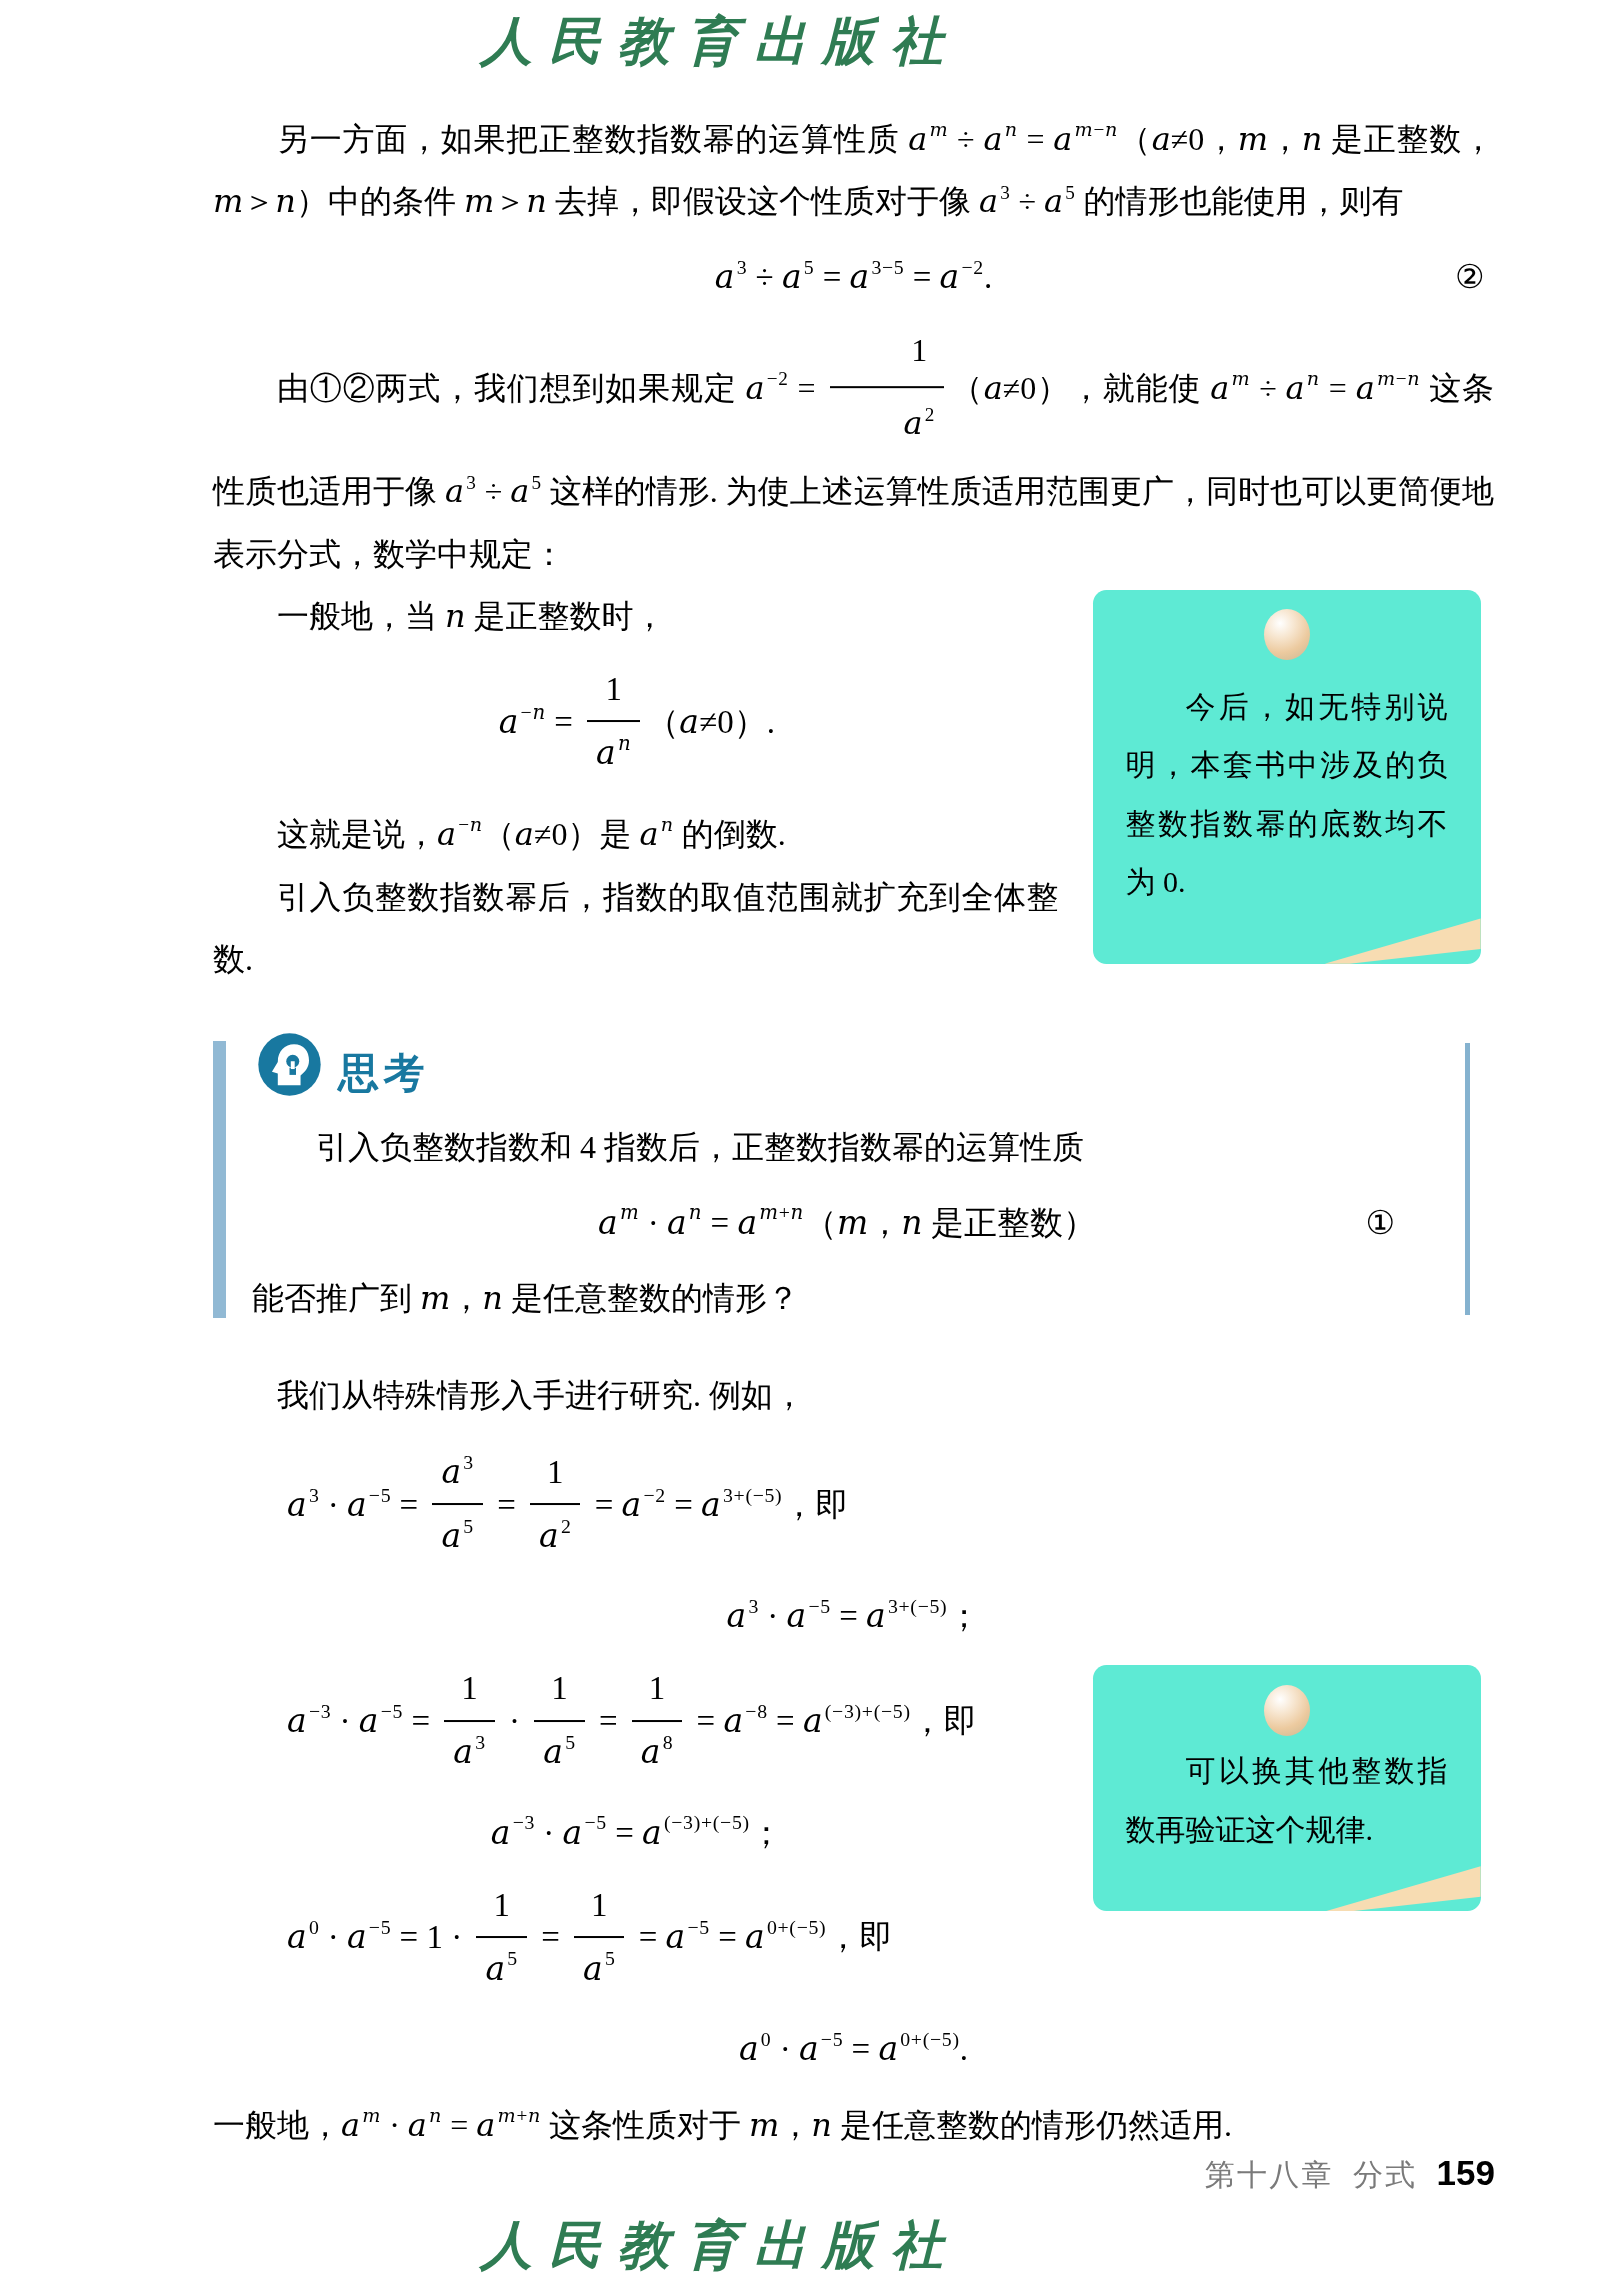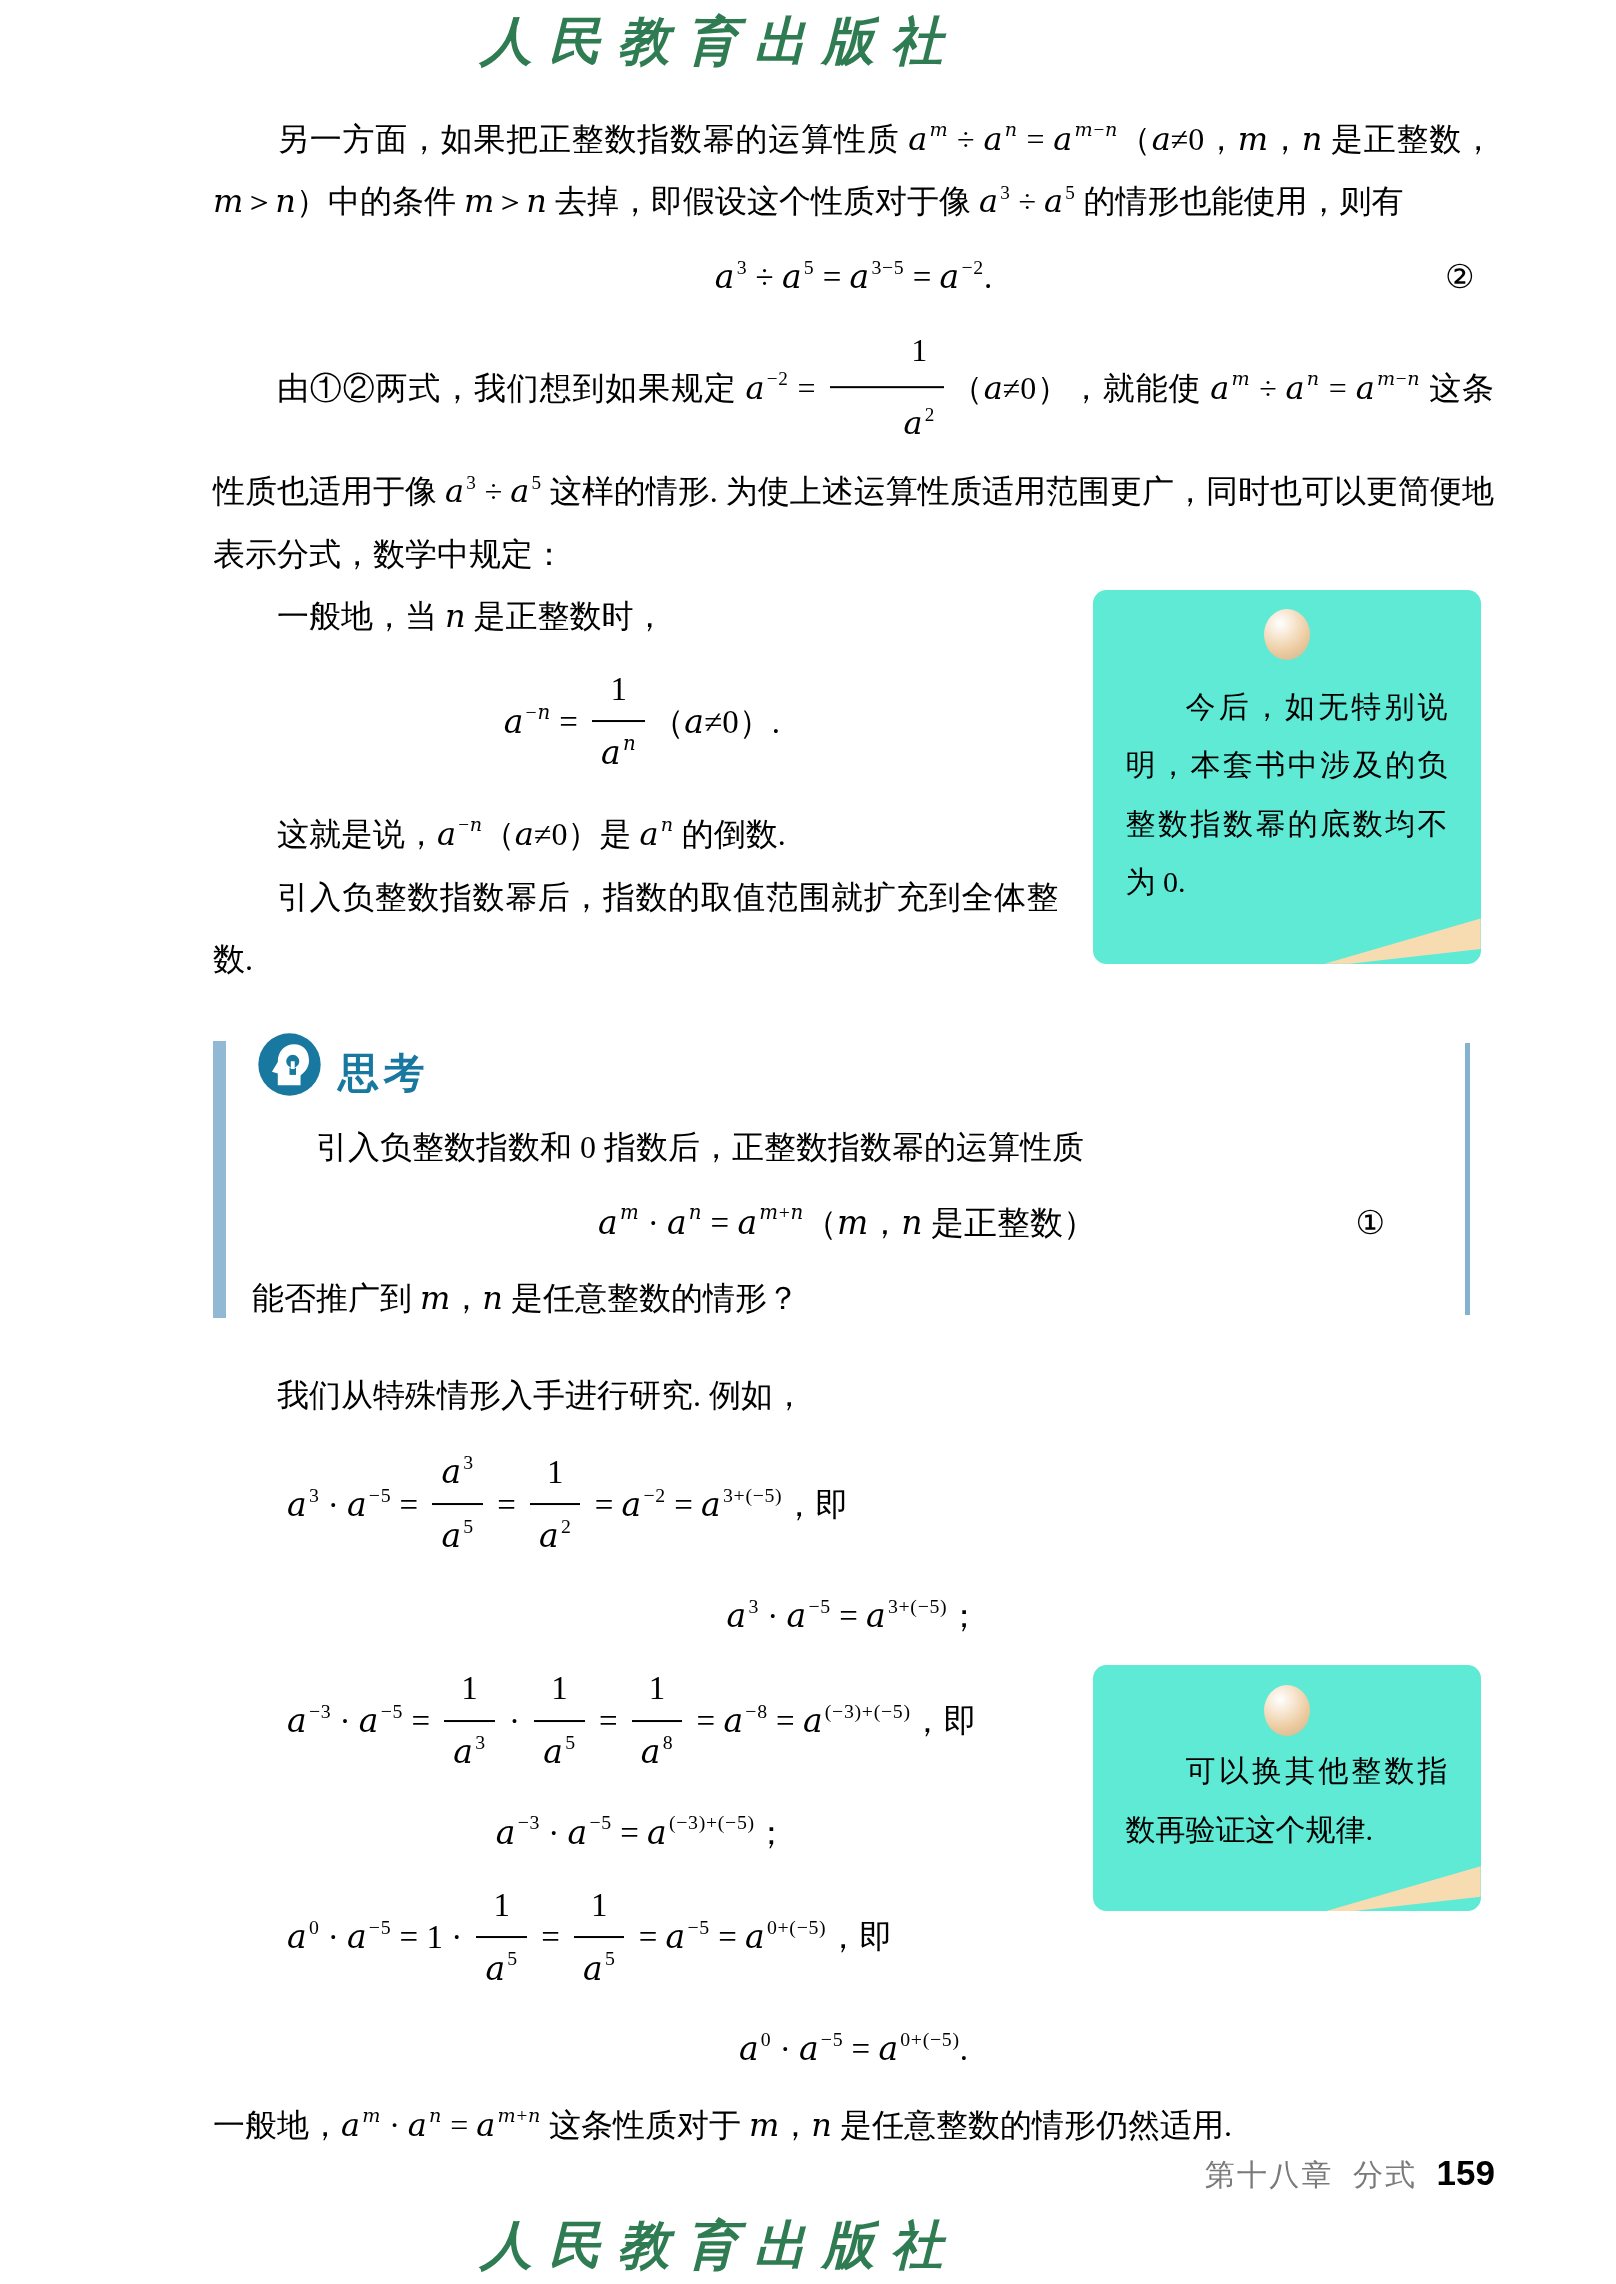--- a/index.html
+++ b/index.html
@@ -7,21 +7,21 @@
         font-family:"Liberation Serif","DejaVu Serif",serif;color:#000;}
   .brand-top,.brand-bottom{position:absolute;left:0;width:1440px;text-align:center;}
   .brand-top{top:7.4px;}
   .brand-bottom{bottom:3px;}
   .brand{font-family:"DejaVu Serif",serif;font-style:italic;font-weight:bold;
          color:#2F7C53;font-size:52px;letter-spacing:16.4px;white-space:nowrap;}
   .content{position:absolute;left:213px;top:0;width:1281px;padding-top:108px;box-sizing:border-box;}
   p.body{font-size:32px;line-height:1.95;margin:0;text-align:justify;}
   .indent{text-indent:2em;}
   
-  .display{font-size:33px;line-height:1.6;margin:18px 12px;text-align:center;position:relative;}
+  .display{font-size:33px;line-height:1.6;margin:18px 2px;text-align:center;position:relative;}
   .display.deriv{text-align:left;padding-left:74px;margin:22px 0;}
   .tag{position:absolute;right:7.4px;top:50%;transform:translateY(-50%);font-size:33px;}
   .tag.inner{right:45px;}
   
   .mi{font-style:italic;font-family:"DejaVu Serif",serif;}
   .mt{white-space:pre-wrap;}
   .msup{font-size:0.60em;position:relative;top:-0.72em;margin-left:2.2px;letter-spacing:0.7px;}
   .mfrac{display:inline-block;vertical-align:middle;text-align:center;margin:0 6px;transform:translateY(-0.12em);}
   .mnum{display:block;border-bottom:2.2px solid #000;padding:1.5px 9px 4.5px;}
   .mden{display:block;padding:4.5px 9px 1.5px;}
@@ -90,21 +90,21 @@
       <div class="think-header">
         <svg class="think-icon" viewBox="0 0 100 100">
           <circle cx="50" cy="50" r="48" fill="#1878A0"></circle>
           <path d="M32 82 V64 l-9-3 9-15 c0-17 11-27 25-27 c15 0 23 11 23 25 c0 11-6 17-13 23 v15 z" fill="#ffffff"></path>
           <circle cx="55" cy="45" r="10" fill="#1878A0"></circle>
           <rect x="50" y="55" width="10" height="11" fill="#1878A0"></rect>
           <rect x="52" y="45" width="6" height="12" fill="#ffffff"></rect>
         </svg>
         <span class="think-title">思考</span>
       </div>
-      <p class="body indent"><span class="mt">引入负整数指数和 0 指数后，正整数指数幂的运算性质</span></p>
+      <p class="body indent"><span class="mt">引入负整数指数和 4 指数后，正整数指数幂的运算性质</span></p>
       <div class="display">
         <span><span class="mi">a</span><span class="msup"><span class="mi">m</span></span><span class="mt"> · </span><span class="mi">a</span><span class="msup"><span class="mi">n</span></span><span class="mt"> = </span><span class="mi">a</span><span class="msup"><span class="mi">m</span><span class="mt">+</span><span class="mi">n</span></span><span class="mt">（</span><span class="mi">m</span><span class="mt">，</span><span class="mi">n</span><span class="mt"> 是正整数）</span></span>
         <span class="tag inner">①</span>
       </div>
       <p class="body"><span class="mt">能否推广到 </span><span class="mi">m</span><span class="mt">，</span><span class="mi">n</span><span class="mt"> 是任意整数的情形？</span></p>
     </section>
 
     <p class="body indent" style="margin-top:15px;"><span class="mt">我们从特殊情形入手进行研究. 例如，</span></p>
 
     <div class="display deriv"><span class="mi">a</span><span class="msup"><span class="mt">3</span></span><span class="mt"> · </span><span class="mi">a</span><span class="msup"><span class="mt">−5</span></span><span class="mt"> = </span><span class="mfrac"><span class="mnum"><span class="mi">a</span><span class="msup"><span class="mt">3</span></span></span><span class="mden"><span class="mi">a</span><span class="msup"><span class="mt">5</span></span></span></span><span class="mt"> = </span><span class="mfrac"><span class="mnum"><span class="mt">1</span></span><span class="mden"><span class="mi">a</span><span class="msup"><span class="mt">2</span></span></span></span><span class="mt"> = </span><span class="mi">a</span><span class="msup"><span class="mt">−2</span></span><span class="mt"> = </span><span class="mi">a</span><span class="msup"><span class="mt">3+(−5)</span></span><span class="mt">，即</span></div>

